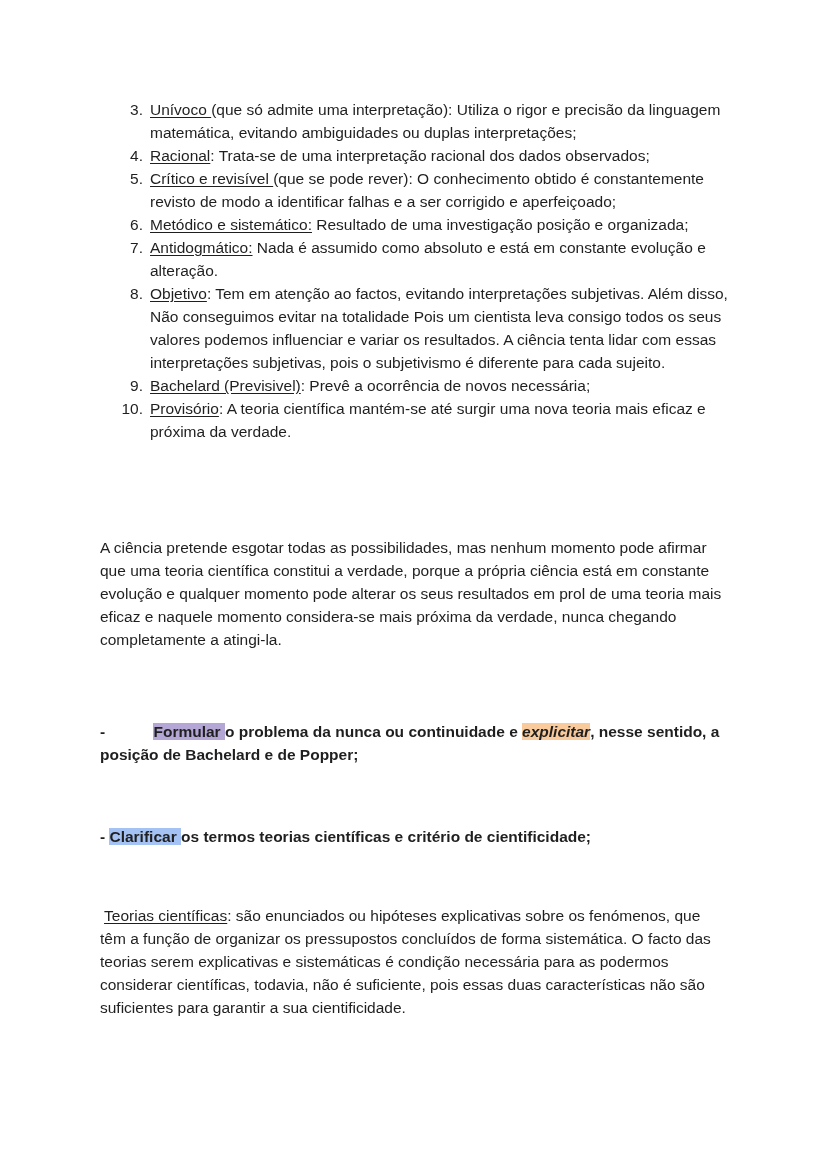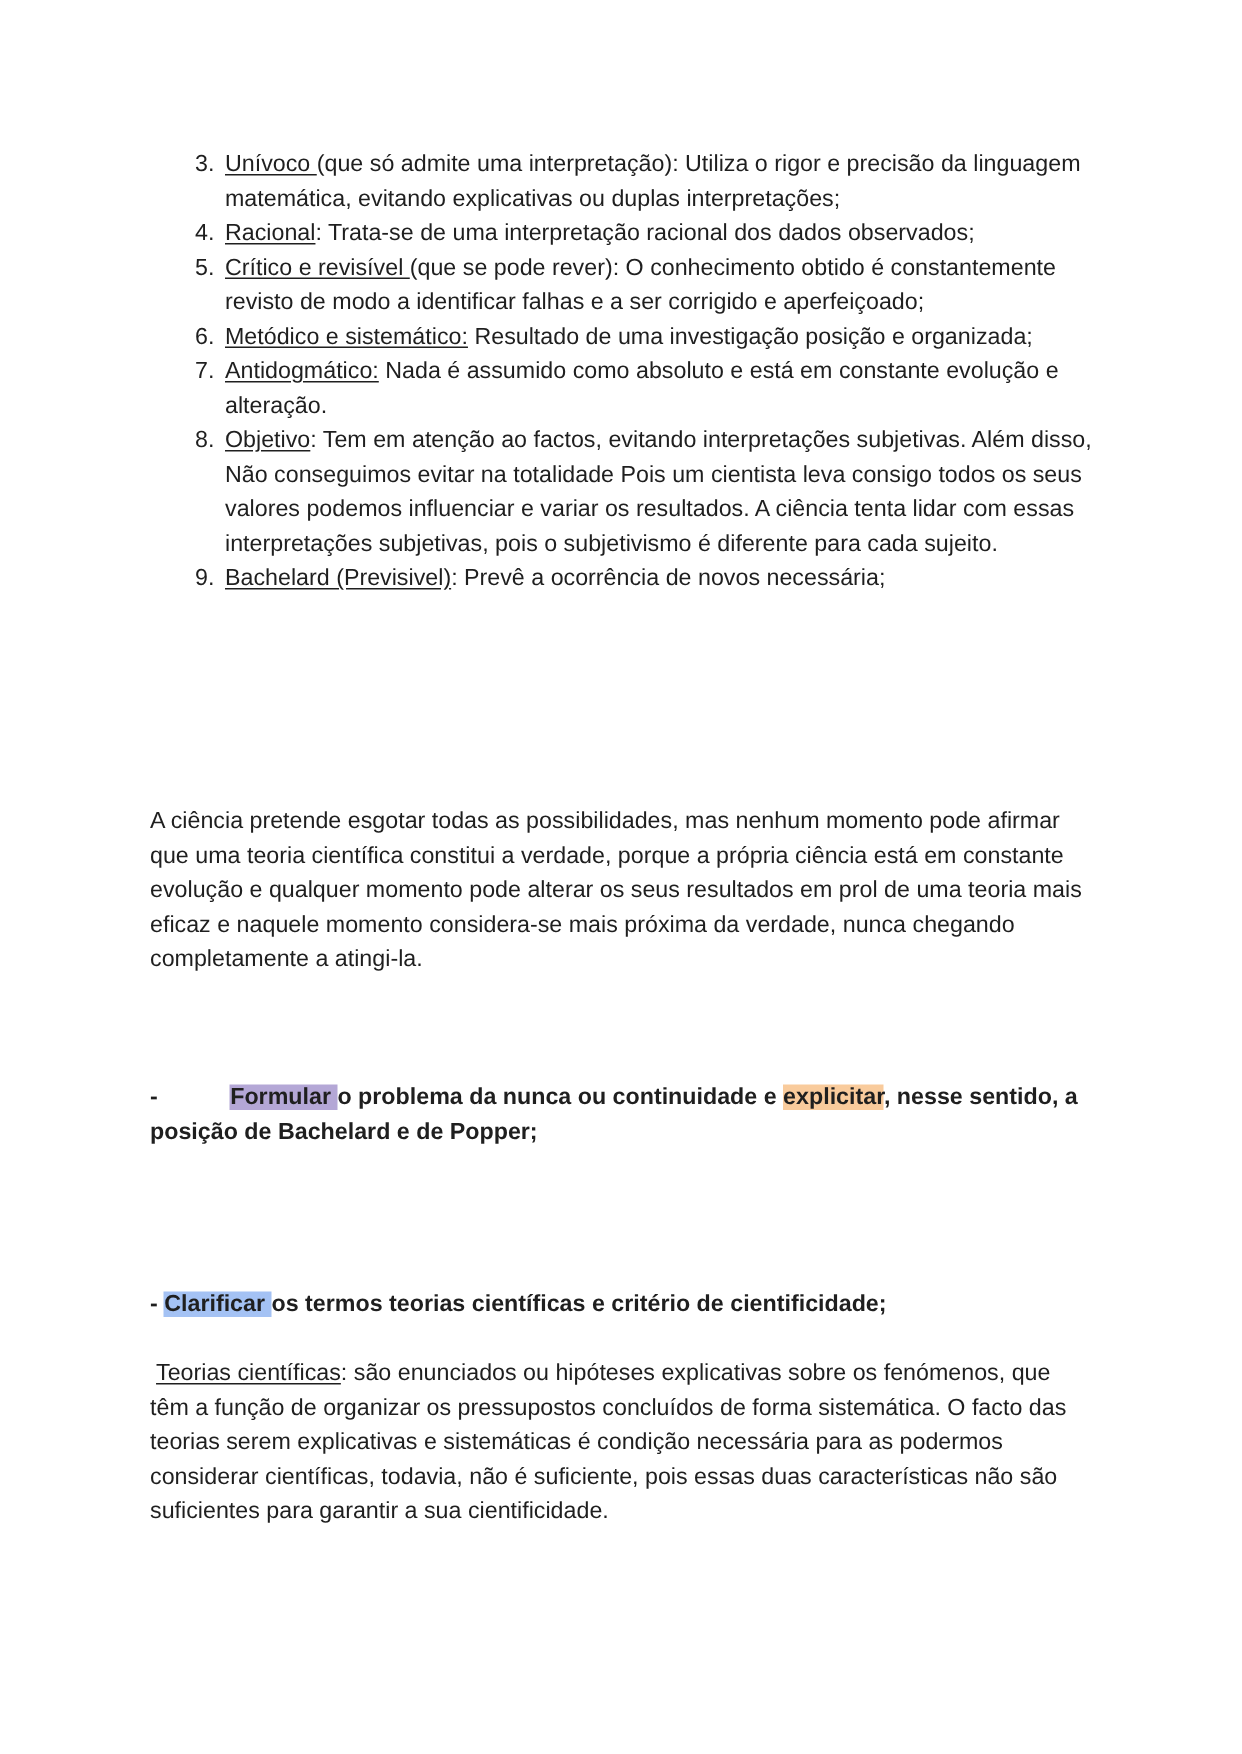--- a/index.html
+++ b/index.html
@@ -11,32 +11,32 @@
   }
   .page { position: absolute; left: 0; top: 0; width: 828px; height: 1169px; }
   .list { position: absolute; left: 100px; top: 98px; width: 630px; margin: 0; padding: 0; list-style: none; }
   .li { display: flex; line-height: 23px; }
   .num { width: 50px; text-align: right; padding-right: 7px; box-sizing: border-box; flex: none; }
   .txt { flex: 1; }
   .u { text-decoration: underline; text-underline-offset: 2px; }
   .para { position: absolute; left: 100px; width: 630px; line-height: 23px; margin: 0; }
   .bold { font-weight: bold; }
   .hl-purple { background: #b4a7d6; margin-left: 44px; }
-  .hl-orange { background: #f9cb9c; }
+  .hl-orange { background: #f9cb9c; font-style: italic; }
   .hl-blue { background: #a4c2f4; }
 </style>
 </head>
 <body>
 
 <div class="page">
 
   <ol class="list">
     <li class="li">
         <span class="num">3.</span>
-        <span class="txt"><span class="u">Unívoco </span><span> (que só admite uma interpretação): Utiliza o rigor e precisão da linguagem matemática, evitando explicativas ou duplas interpretações;</span></span>
+        <span class="txt"><span class="u">Unívoco </span><span> (que só admite uma interpretação): Utiliza o rigor e precisão da linguagem matemática, evitando ambiguidades ou duplas interpretações;</span></span>
       </li>
     <li class="li">
         <span class="num">4.</span>
         <span class="txt"><span class="u">Racional</span><span>: Trata-se de uma interpretação racional dos dados observados;</span></span>
       </li>
     <li class="li">
         <span class="num">5.</span>
         <span class="txt"><span class="u">Crítico e revisível </span><span>(que se pode rever): O conhecimento obtido é constantemente revisto de modo a identificar falhas e a ser corrigido e aperfeiçoado;</span></span>
       </li>
     <li class="li">
@@ -48,24 +48,28 @@
         <span class="txt"><span class="u">Antidogmático:</span><span> Nada é assumido como absoluto e está em constante evolução e alteração.</span></span>
       </li>
     <li class="li">
         <span class="num">8.</span>
         <span class="txt"><span class="u">Objetivo</span><span>: Tem em atenção ao factos, evitando interpretações subjetivas. Além disso, Não conseguimos evitar na totalidade Pois um cientista leva consigo todos os seus valores podemos influenciar e variar os resultados. A ciência tenta lidar com essas interpretações subjetivas, pois o subjetivismo é diferente para cada sujeito.</span></span>
       </li>
     <li class="li">
         <span class="num">9.</span>
         <span class="txt"><span class="u">Bachelard (Previsivel)</span><span>: Prevê a ocorrência de novos necessária;</span></span>
       </li>
+    <li class="li">
+        <span class="num">10.</span>
+        <span class="txt"><span class="u">Provisório</span><span>: A teoria científica mantém-se até surgir uma nova teoria mais eficaz e próxima da verdade.</span></span>
+      </li>
   </ol>
 
   <p class="para" style="top:536px;">A ciência pretende esgotar todas as possibilidades, mas nenhum momento pode afirmar que uma teoria científica constitui a verdade, porque a própria ciência está em constante evolução e qualquer momento pode alterar os seus resultados em prol de uma teoria mais eficaz e naquele momento considera-se mais próxima da verdade, nunca chegando completamente a atingi-la.</p>
 
   <p class="para bold" style="top:720px;"><span>- </span><span class="hl-purple">Formular </span><span>o problema da nunca ou continuidade e </span><span class="hl-orange">explicitar</span><span>, nesse sentido, a posição de Bachelard e de Popper;</span></p>
 
 
-  <p class="para bold" style="top:858px;"><span>- </span><span class="hl-blue">Clarificar </span><span>os termos teorias científicas e critério de cientificidade;</span></p>
+  <p class="para bold" style="top:825px;"><span>- </span><span class="hl-blue">Clarificar </span><span>os termos teorias científicas e critério de cientificidade;</span></p>
 
   <p class="para" style="top:904px;"><span style="white-space:pre;"> </span><span class="u">Teorias científicas</span><span>: são enunciados ou hipóteses explicativas sobre os fenómenos, que têm a função de organizar os pressupostos concluídos de forma sistemática. O facto das teorias serem explicativas e sistemáticas é condição necessária para as podermos considerar científicas, todavia, não é suficiente, pois essas duas características não são suficientes para garantir a sua cientificidade.</span></p>
 
 </div>
 
 </body></html>

